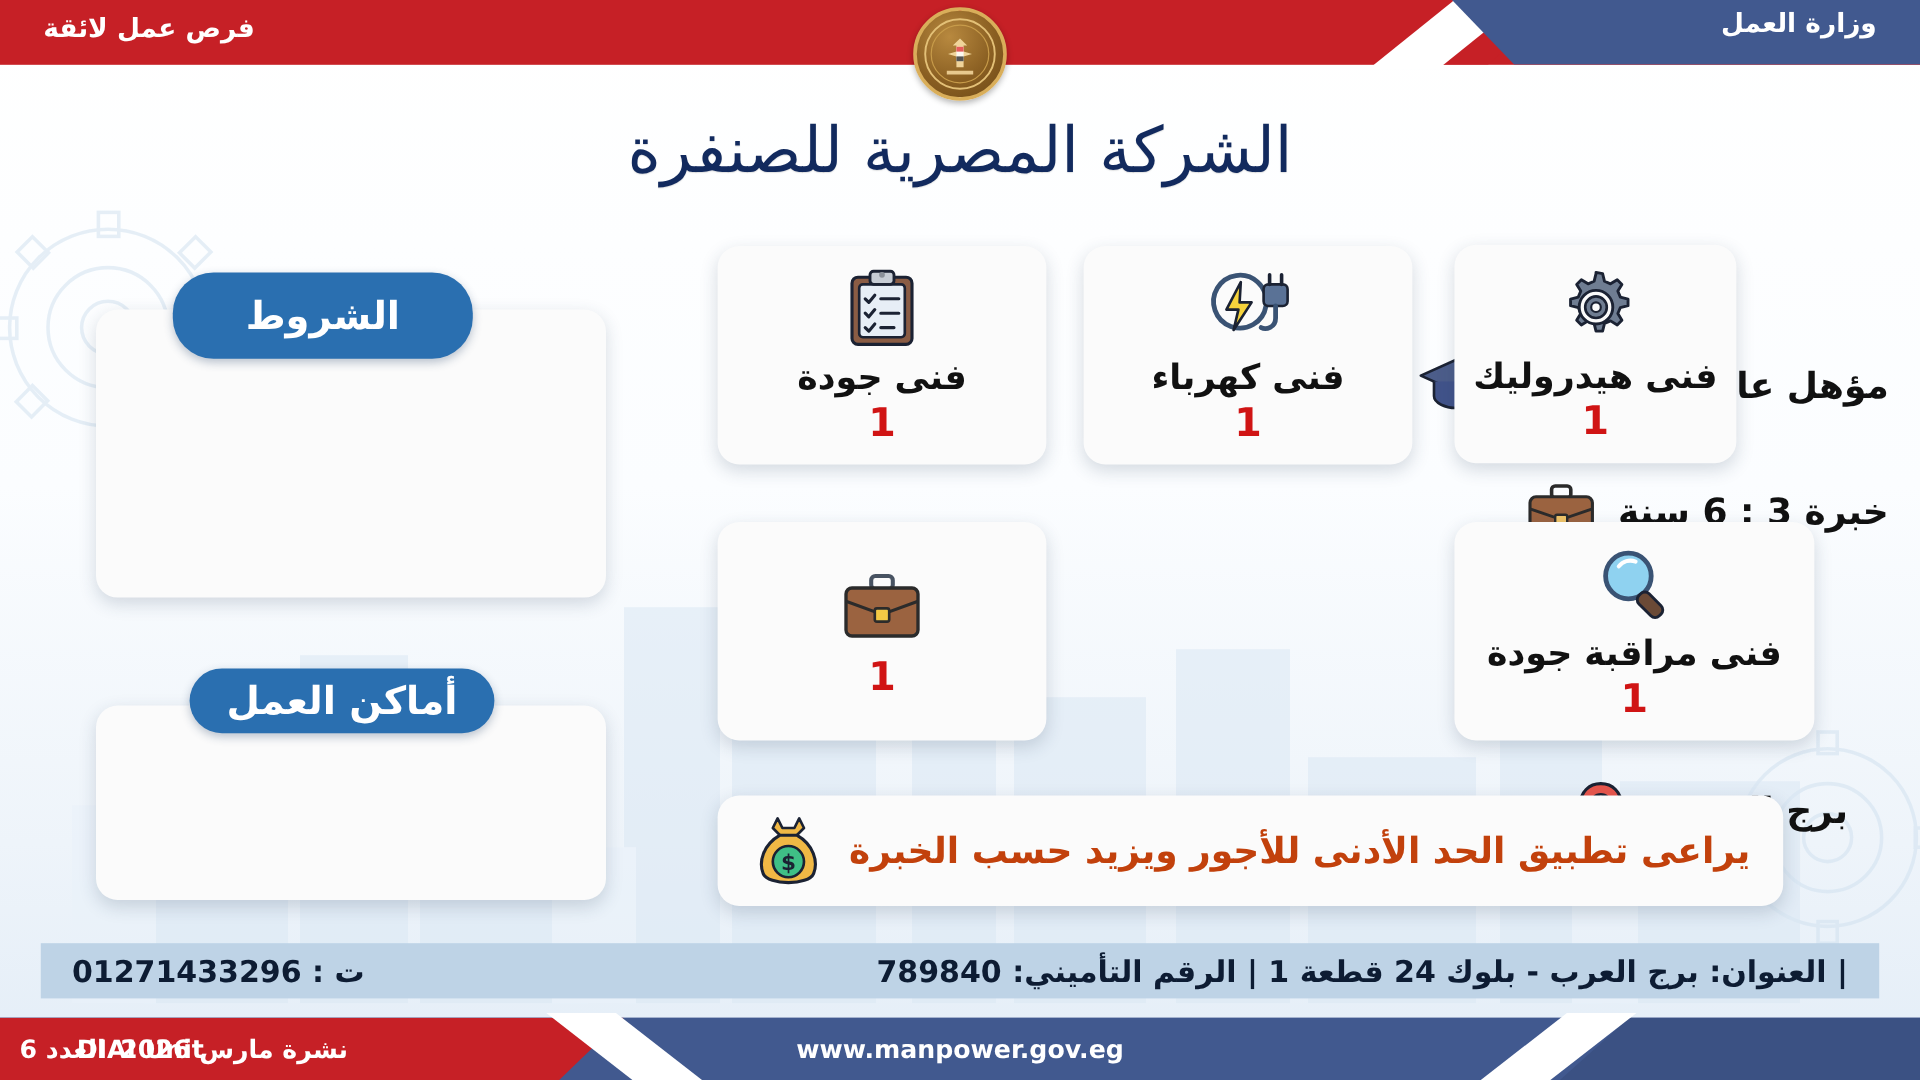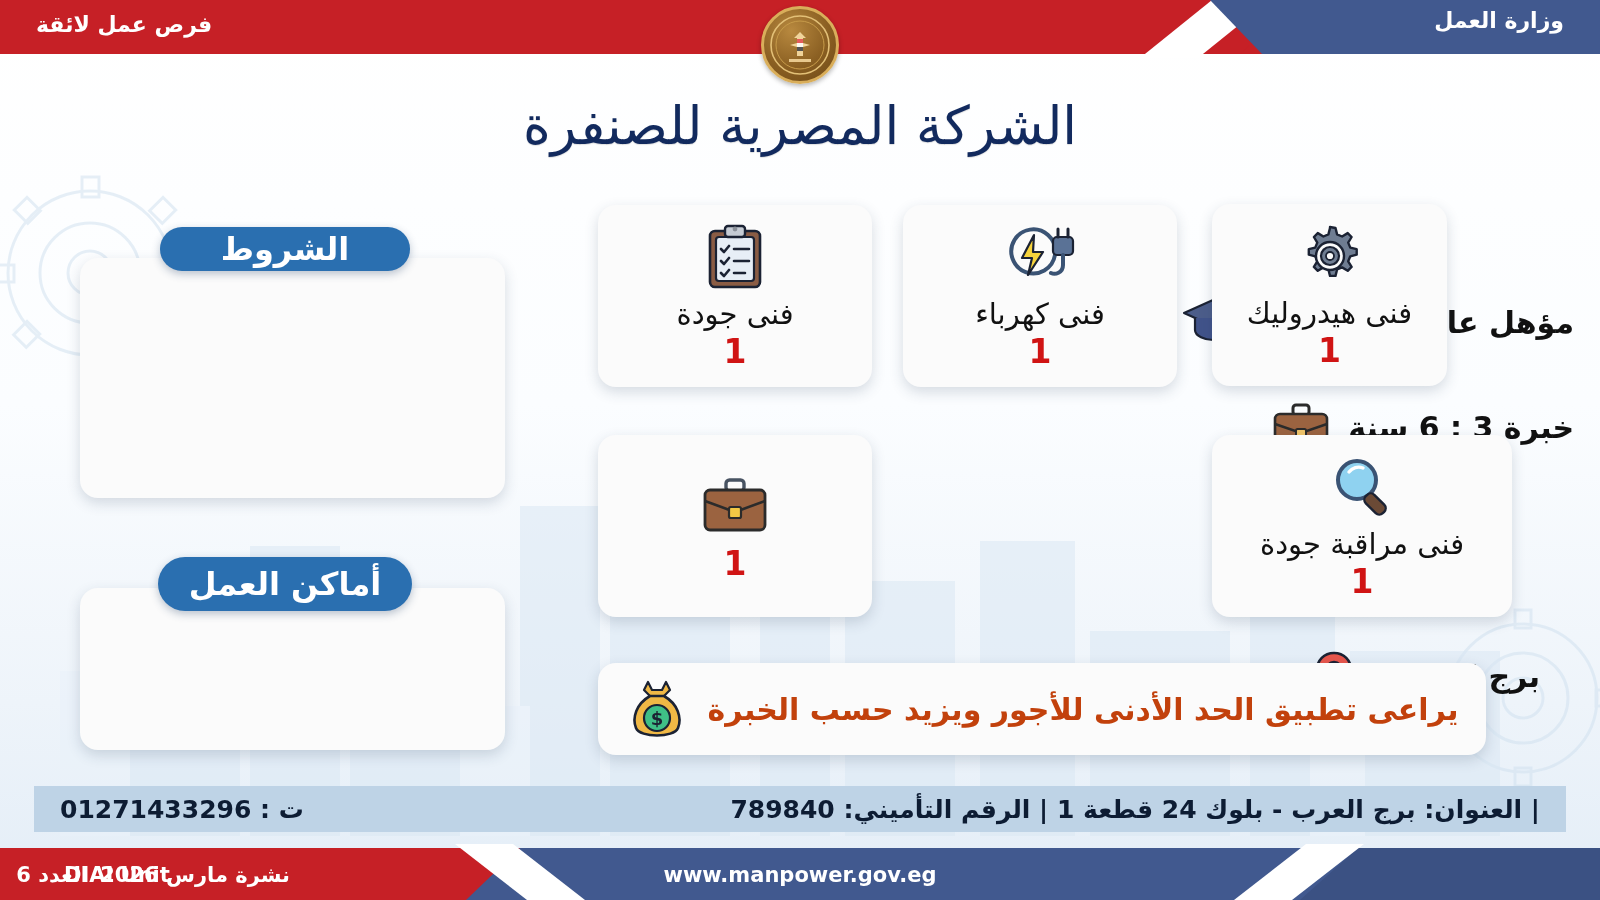--- a/index.html
+++ b/index.html
@@ -84,21 +84,21 @@
     color:#ffffff;
     border-radius:34px;
     font-size:32px; font-weight:bold;
     display:flex; align-items:center; justify-content:center;
     box-shadow:0 3px 8px rgba(30,60,100,.3);
     z-index:3;
   }
 
   
   #conditions-card{ left:80px; top:258px; width:425px; height:240px; }
-  #conditions-pill{ left:160px; top:227px; width:250px; height:44px; }
+  #conditions-pill{ left:144px; top:227px; width:250px; height:72px; }
   .cond-row{
     position:absolute; right:26px; display:flex; align-items:center;
     gap:16px; font-size:30px; font-weight:bold; color:#111;
   }
   #cond-row-1{ top:296px; }
   #cond-row-2{ top:400px; }
 
   #places-card{ left:80px; top:588px; width:425px; height:162px; }
   #places-pill{ left:158px; top:557px; width:254px; height:54px; }
   .place-row{
@@ -109,21 +109,21 @@
 
   
   .job{
     background:#fbfbfb; border-radius:18px;
     box-shadow:0 5px 14px rgba(40,60,90,.18);
     display:flex; flex-direction:column;
     align-items:center; justify-content:center;
     position:absolute;
   }
   .job .ic{ height:72px; display:flex; align-items:center; justify-content:center; }
-  .job .nm{ font-size:29px; font-weight:normal; color:#111; margin-top:6px; line-height:1.1; }
+  .job .nm{ font-size:29px; font-weight:bold; color:#111; margin-top:6px; line-height:1.1; }
   .job .ct{ font-size:33px; font-weight:bold; color:#d01414; margin-top:2px; }
 
   #job-0{ left:1212px; top:204px; width:235px; height:182px; }
   #job-1{ left:903px; top:205px; width:274px; height:182px; }
   #job-2{ left:598px; top:205px; width:274px; height:182px; }
   #job-3{ left:1212px; top:435px; width:300px; height:182px; }
   #job-4{ left:598px; top:435px; width:274px; height:182px; }
 
   
   #salary-card{

